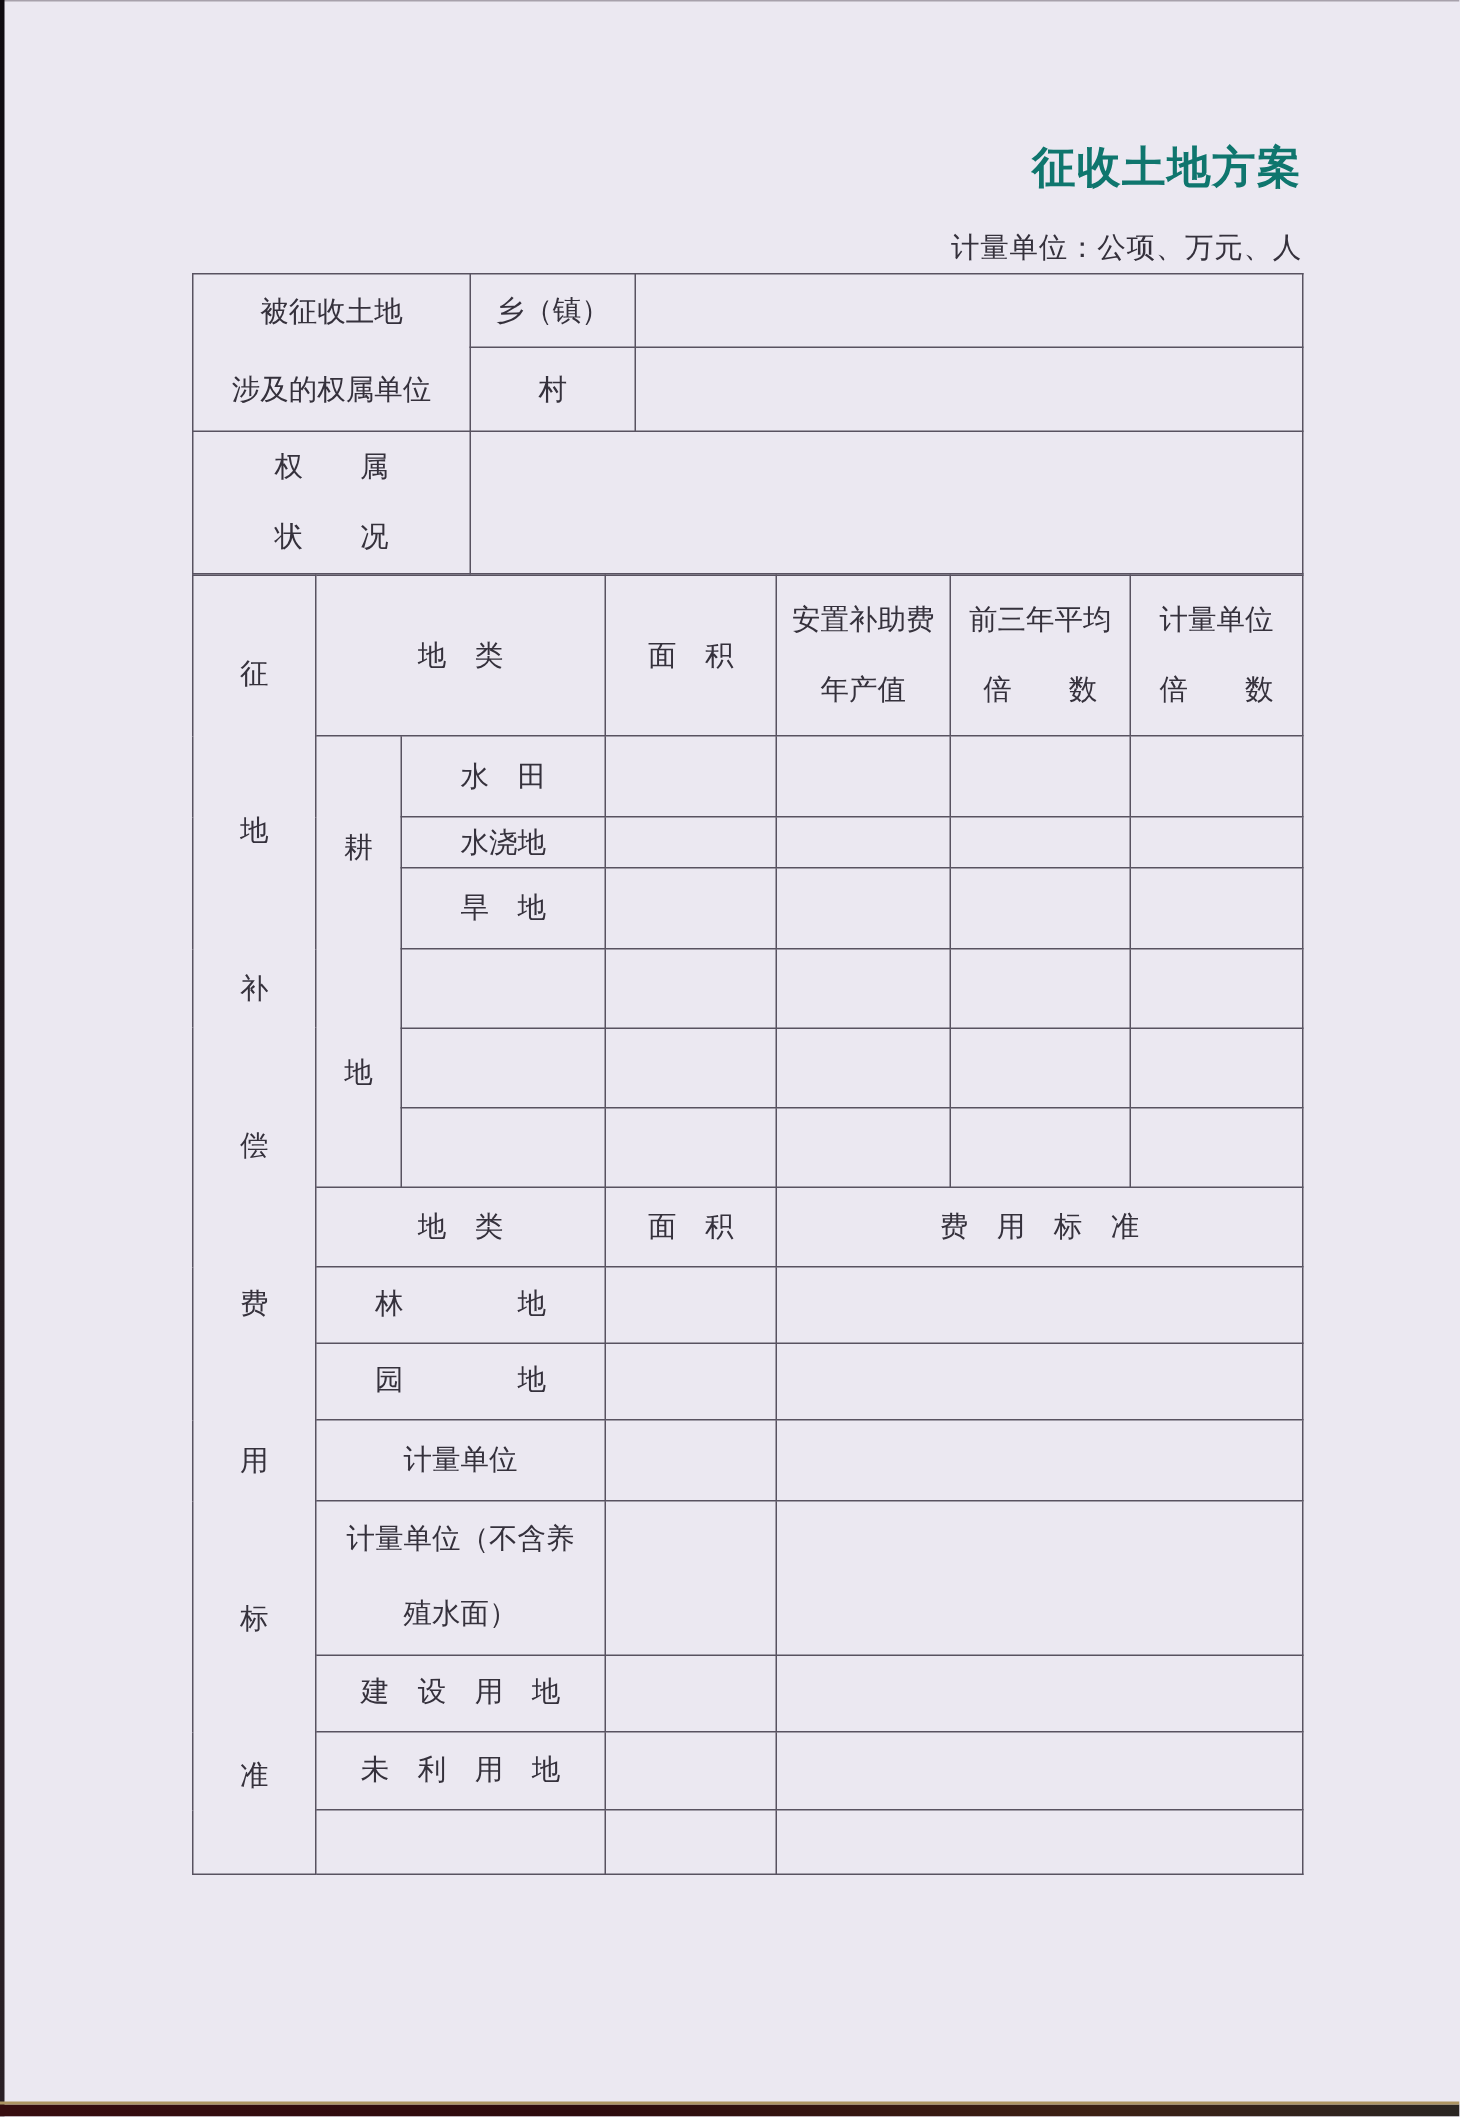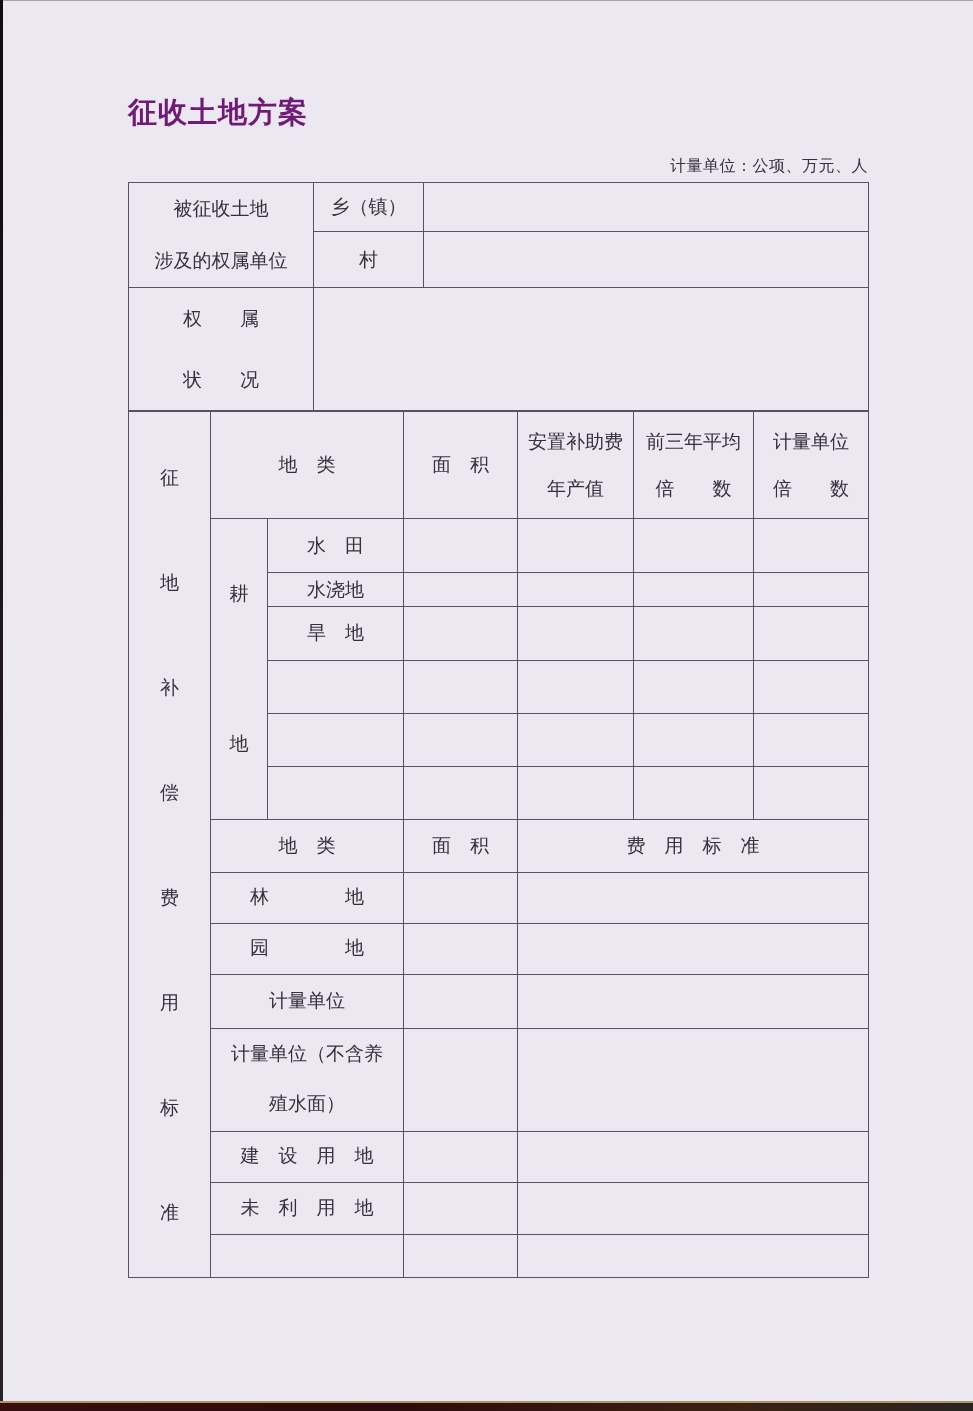--- a/index.html
+++ b/index.html
@@ -13,37 +13,37 @@
   }
   
   .edge-left{position:absolute;left:0;top:0;width:3px;height:1411px;
     background:linear-gradient(180deg,#0f0b11,#241b21 60%,#2a2026);}
   .edge-top{position:absolute;left:0;top:0;width:973px;height:1px;background:rgba(40,30,40,.35);}
   .edge-bottom{position:absolute;left:0;bottom:0;width:973px;height:8px;
     border-top:2px solid #ad9462;
     background:linear-gradient(90deg,#370d10 0%,#2d0a0d 40%,#3c2014 75%,#2a2522 100%);}
   
   .title{margin:0;padding-top:95px;width:740px;margin-left:128px;
-    font-size:29px;line-height:34px;font-weight:700;text-align:left;
-    letter-spacing:1px;color:#701a75;}
+    font-size:29px;line-height:34px;font-weight:700;text-align:right;
+    letter-spacing:1px;color:#0f766e;}
   .unit-note{margin:25px 0 0 128px;width:740px;text-align:right;
-    font-size:16px;line-height:24px;letter-spacing:.5px;}
+    font-size:19px;line-height:24px;letter-spacing:.5px;}
   
   table{border-collapse:collapse;table-layout:fixed;margin-left:128px;}
   .tbl{margin-top:4px;}
   .tbl2{margin-top:0;}
   td{border:1px solid #585260;text-align:center;vertical-align:middle;
      font-size:19px;color:#35313c;padding:0;overflow:hidden;}
   .pre{white-space:pre-line;}
   .own-label{line-height:52px;}
-  .status-label{line-height:61px;}
+  .status-label{line-height:47px;}
   .two-line{line-height:47px;}
   .side-label{line-height:105px;white-space:pre-line;font-size:19px;}
   .geng-label{line-height:150px;white-space:pre-line;}
-  .other-land{line-height:50px;font-family:Liberation Mono, monospace;}
+  .other-land{line-height:50px;}
   
   .h55{height:47px}.h53{height:53px}.h95{height:95px}
   .h107{height:107px}.h51{height:51px}.h49{height:32px}.h50{height:50px}
   .h54{height:54px}.h103{height:103px}.h52{height:52px}.h43{height:43px}
 </style>
 </head>
 <body>
 
 <div class="edge-top"></div>
 <div class="edge-left"></div>

